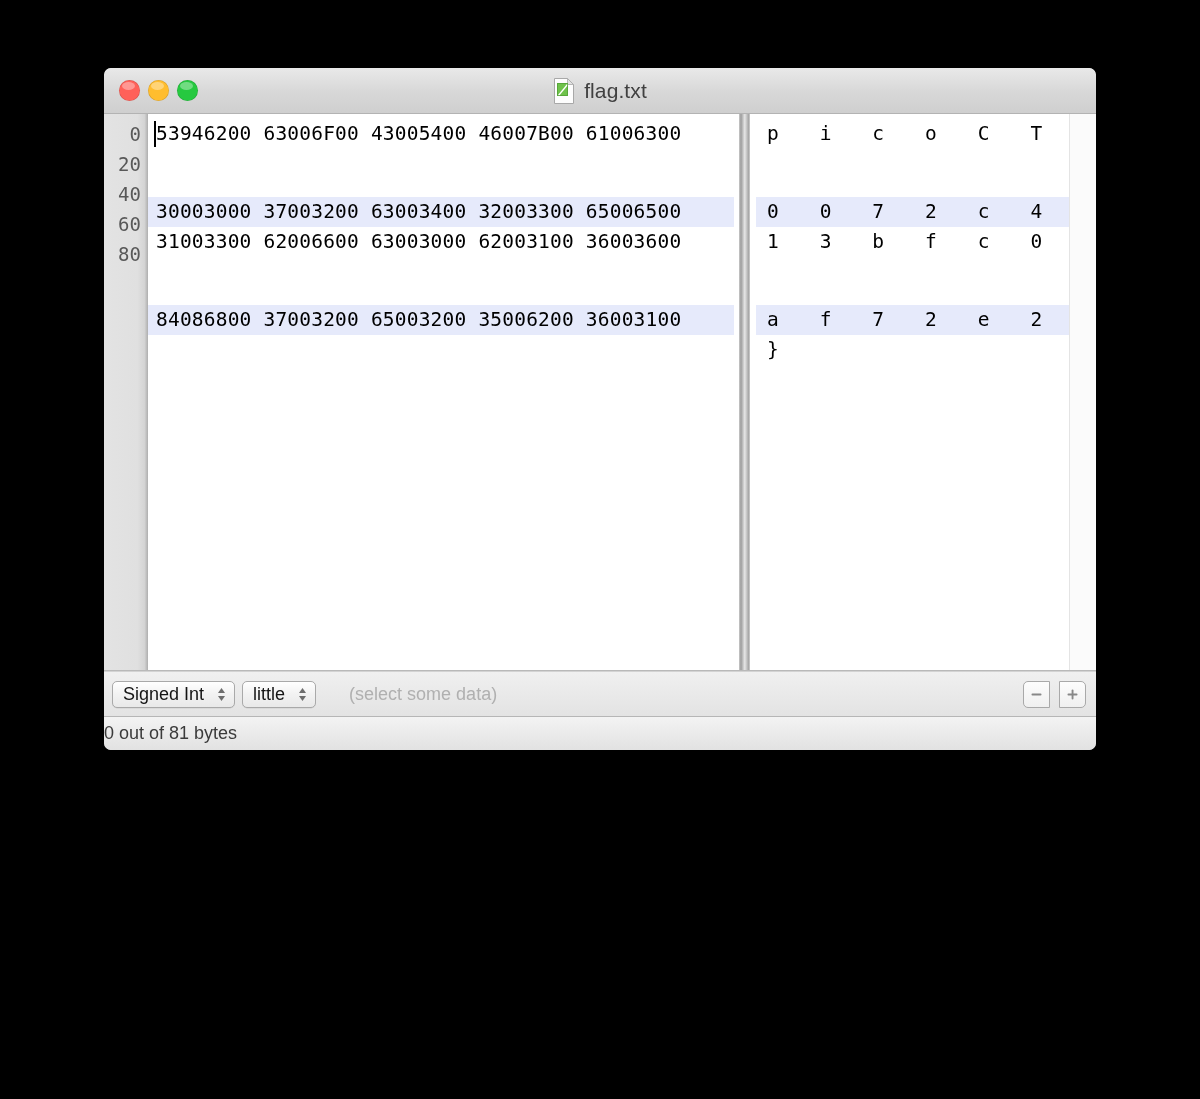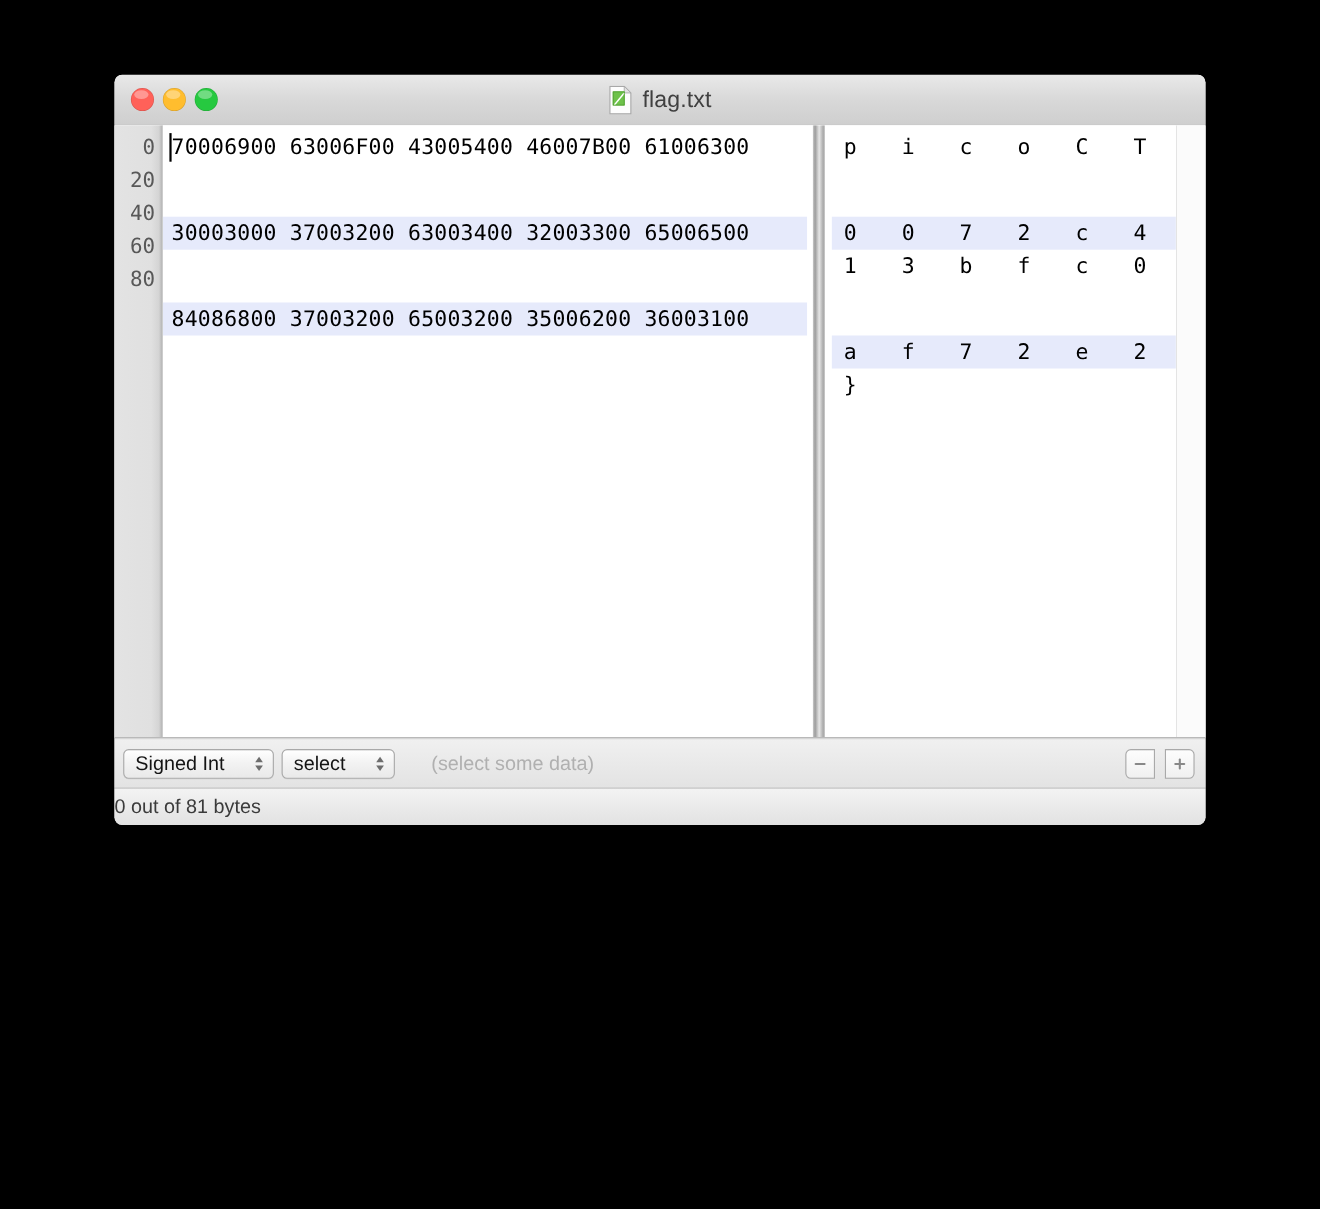--- a/index.html
+++ b/index.html
@@ -167,21 +167,21 @@
   }
   .popup {
     height: 27px;
     border: 1px solid #a9a9a9;
     border-radius: 5px;
     background: linear-gradient(to bottom, #ffffff 0%, #f2f2f2 48%, #e9e9e9 100%);
     box-shadow: 0 0.5px 0.5px rgba(0,0,0,0.10);
     display: flex;
     align-items: center;
     padding: 0 7px 0 10px;
-    gap: 26px;
+    gap: 12px;
     cursor: default;
     justify-content: flex-end;
   }
   .popup-label {
     font-size: 18px;
     color: #141414;
     white-space: nowrap;
   }
   .stepper { display: block; }
   .hint {
@@ -244,22 +244,23 @@
     <div class="gutter">
       <div class="off">0</div>
       <div class="off">20</div>
       <div class="off">40</div>
       <div class="off">60</div>
       <div class="off">80</div>
     </div>
 
     <div class="hexpane">
       <div class="caret"></div>
-      <div class="row">70006900 63006F00 43005400 46007B00 61006300</div>
+      <div class="row">53946200 63006F00 43005400 46007B00 61006300</div>
       <div class="row alt">30003000 37003200 63003400 32003300 65006500</div>
+      <div class="row">31003300 62006600 63003000 62003100 36003600</div>
       <div class="row alt">84086800 37003200 65003200 35006200 36003100</div>
     </div>
 
     <div class="divider"></div>
 
     <div class="asciipane">
       <div class="row">p i c o C T F { a c</div>
       <div class="row alt">0 0 7 2 c 4 2 3 e e</div>
       <div class="row">1 3 b f c 0 b 1 6 6</div>
       <div class="row alt">a f 7 2 e 2 5 b 6 1</div>
@@ -273,21 +274,21 @@
 
     <div class="popup">
       <span class="popup-label">Signed Int</span>
       <svg class="stepper" width="11" height="19" viewBox="0 0 11 19">
         <path d="M5.5 3 L9 8 L2 8 Z" fill="#6d6d6d"></path>
         <path d="M5.5 16 L9 11 L2 11 Z" fill="#6d6d6d"></path>
       </svg>
     </div>
 
     <div class="popup">
-      <span class="popup-label">select</span>
+      <span class="popup-label">little</span>
       <svg class="stepper" width="11" height="19" viewBox="0 0 11 19">
         <path d="M5.5 3 L9 8 L2 8 Z" fill="#6d6d6d"></path>
         <path d="M5.5 16 L9 11 L2 11 Z" fill="#6d6d6d"></path>
       </svg>
     </div>
 
     <span class="hint">(select some data)</span>
 
     <div class="spacer"></div>
 

